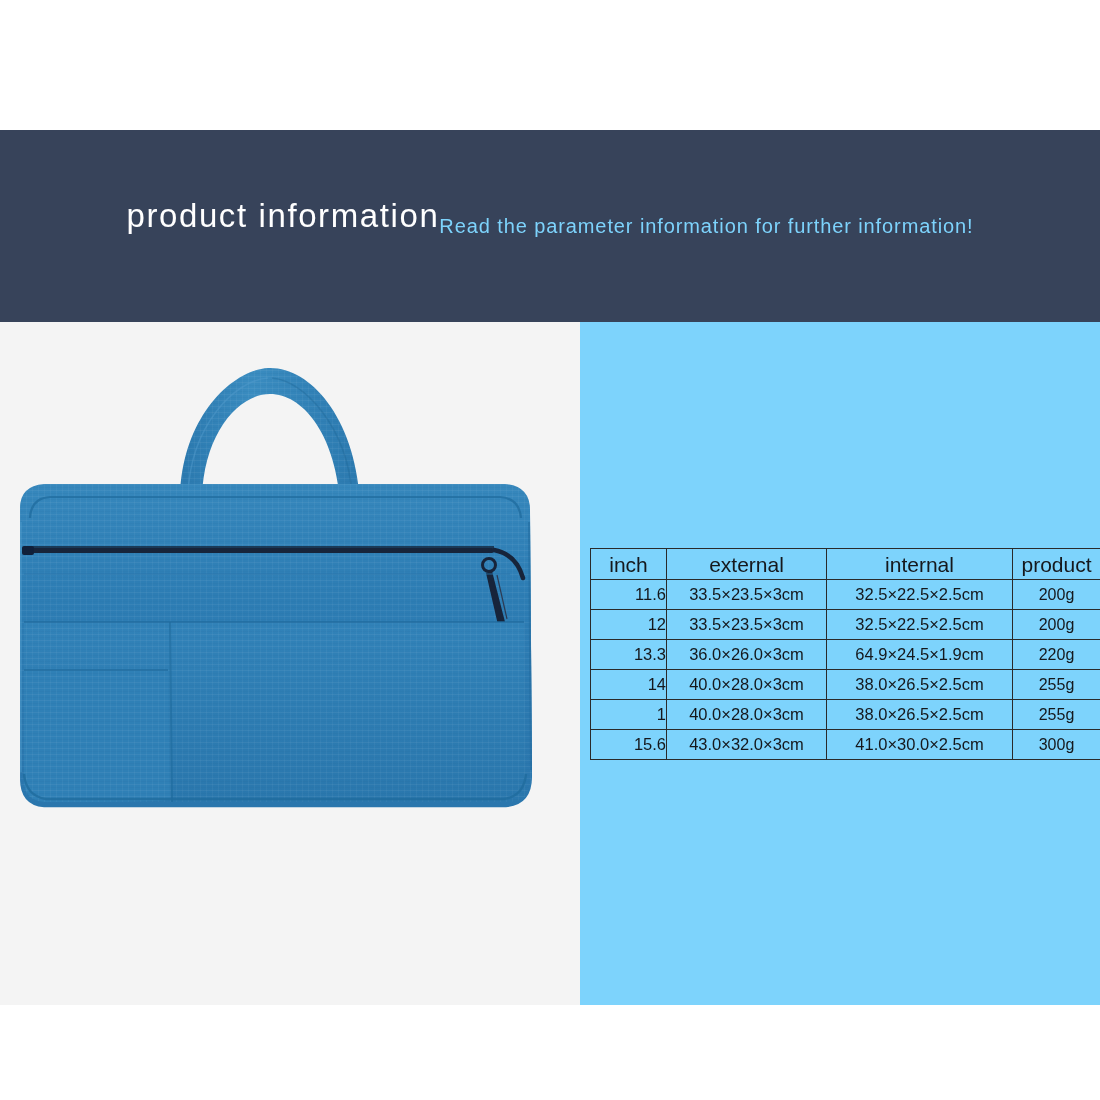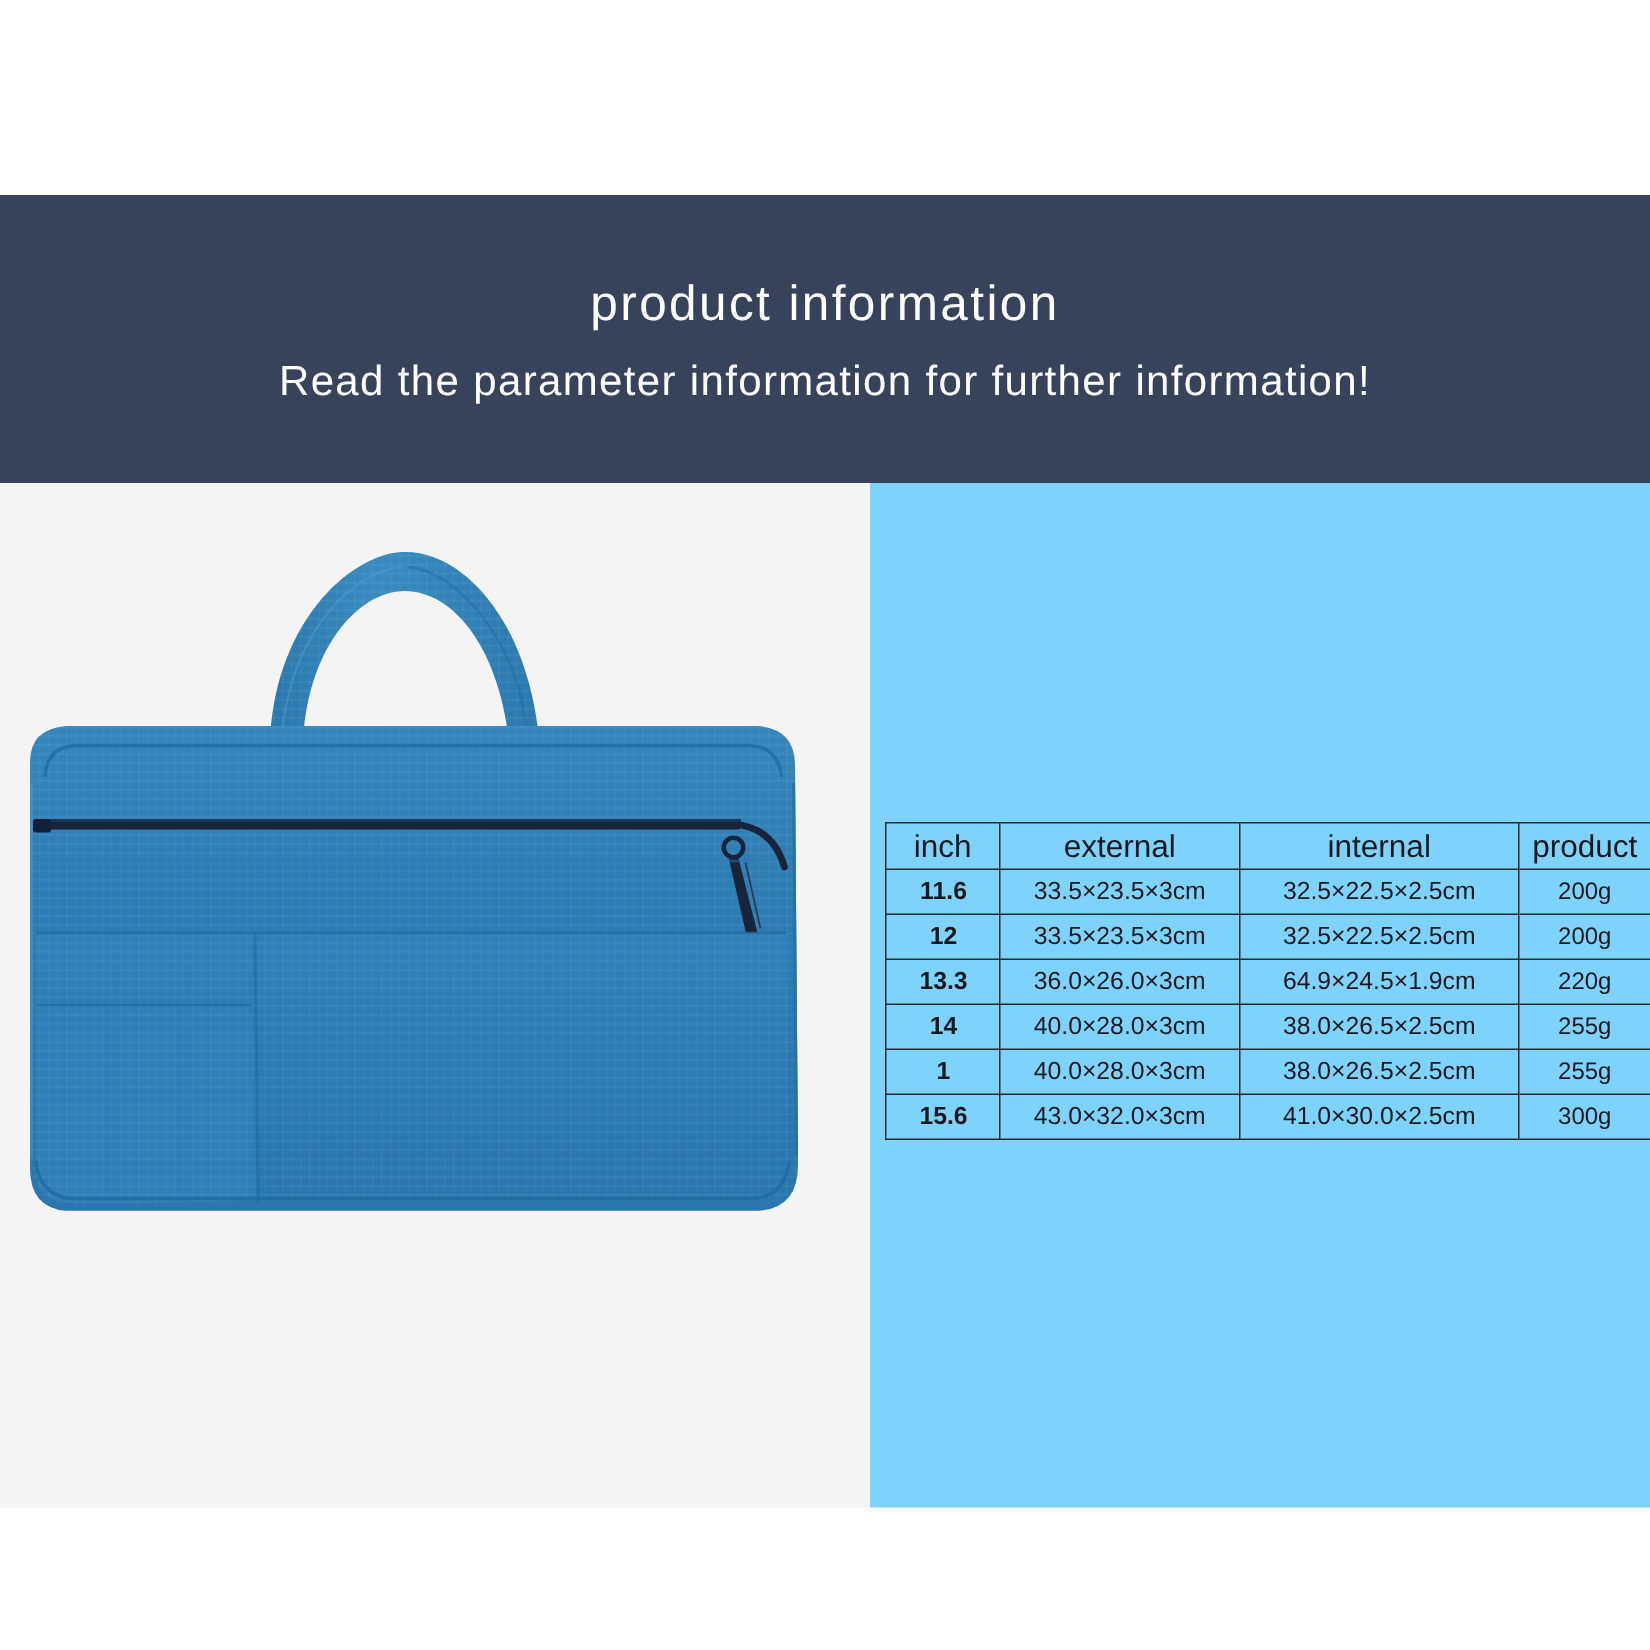--- a/index.html
+++ b/index.html
@@ -24,37 +24,37 @@
   
   .banner {
     position: absolute;
     left: 0;
     top: 130px;
     width: 1100px;
     height: 192px;
     background: #37435a;
     box-sizing: border-box;
     display: flex;
-    flex-direction: column;
+    flex-direction: row;
     align-items: center;
     justify-content: center;
   }
   .banner-title {
     color: #ffffff;
     font-size: 33px;
     letter-spacing: 1.6px;
     font-weight: 400;
     line-height: 1;
     margin: 0 0 22px 0;
     text-align: center;
     white-space: nowrap;
   }
   .banner-subtitle {
-    color: #ffffff;
-    font-size: 28px;
+    color: #7dd3fc;
+    font-size: 20px;
     letter-spacing: 0.9px;
     font-weight: 400;
     line-height: 1;
     margin: 0;
     text-align: center;
     white-space: nowrap;
   }
 
   
   .panel-left {
@@ -119,23 +119,22 @@
     vertical-align: middle;
     line-height: 1;
   }
   table.spec tbody td {
     height: 29px;
     font-size: 16.5px;
     vertical-align: middle;
     line-height: 1;
   }
   table.spec tbody td.cell-inch {
-    text-align: center;
+    text-align: right;
     padding-left: 1px;
-    font-weight: bold;
   }
   table.spec tbody td.cell-ext,
   table.spec tbody td.cell-int,
   table.spec tbody td.cell-wt {
     text-align: center;
   }
   table.spec tbody td.cell-wt {
     font-size: 16px;
   }
 </style>

